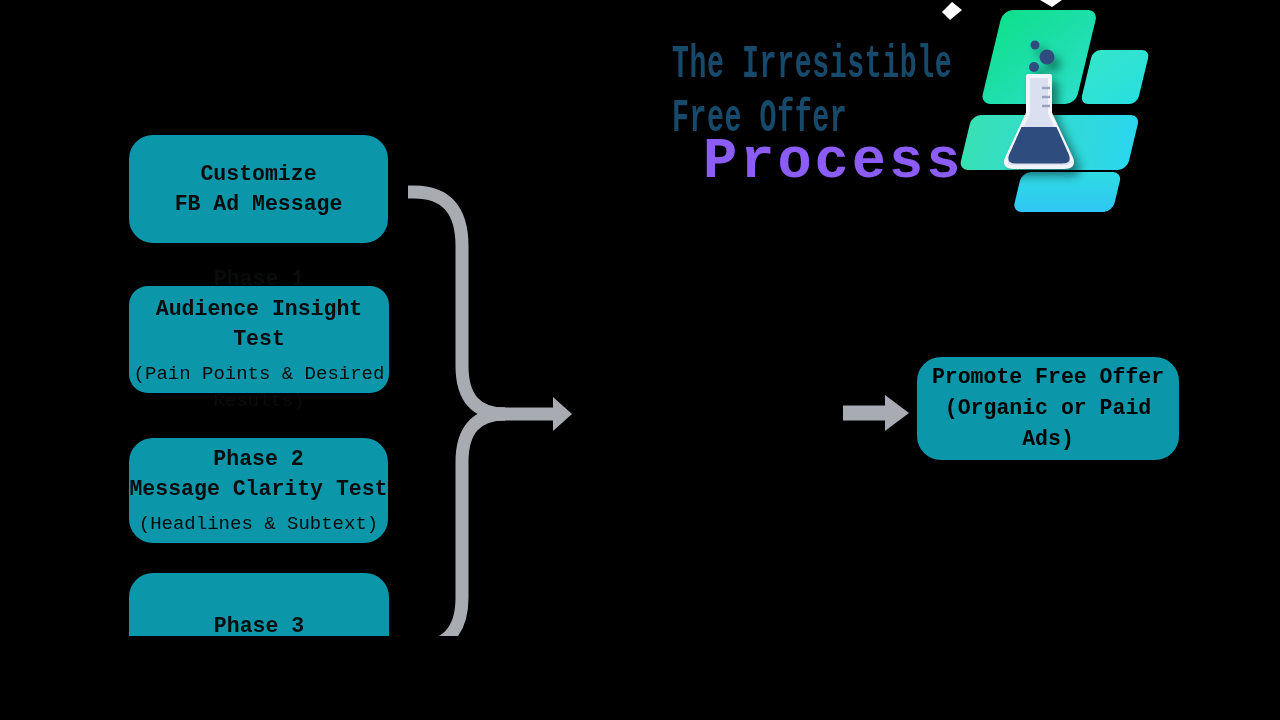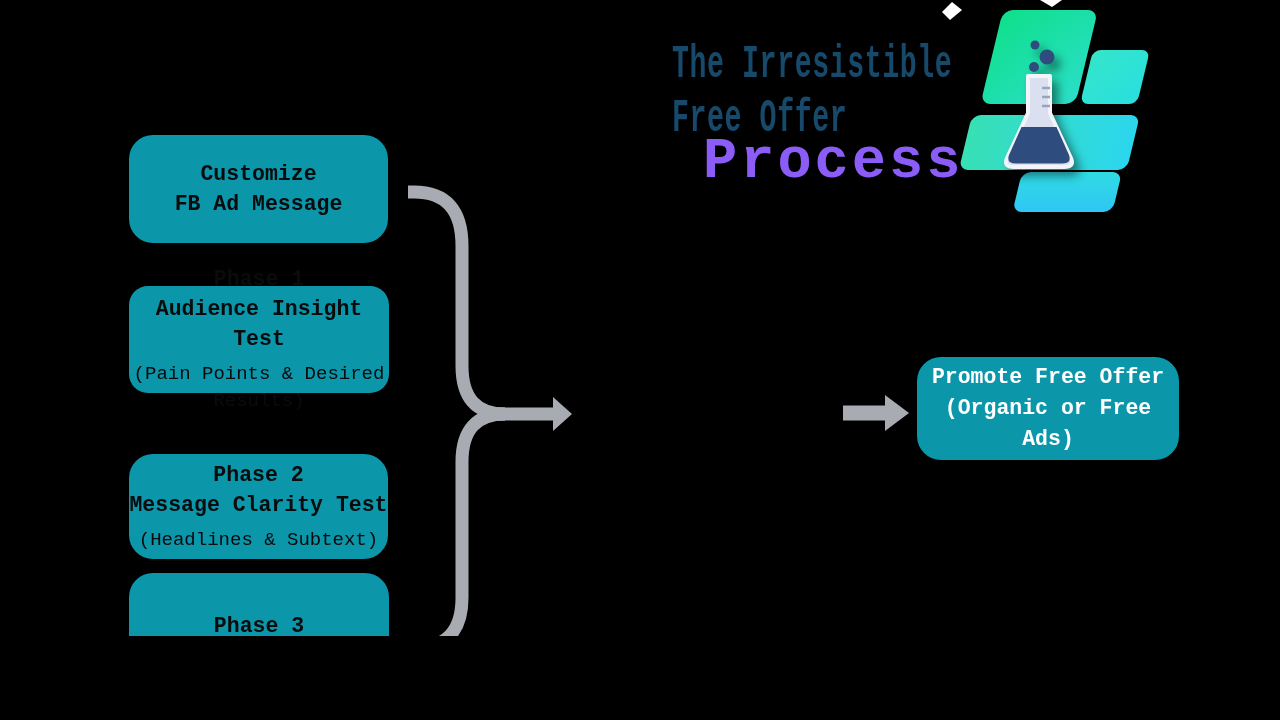--- a/index.html
+++ b/index.html
@@ -22,24 +22,24 @@
   
   .node{
     position:absolute;background:#0B96AA;border-radius:24px;
     display:flex;flex-direction:column;align-items:center;justify-content:center;
     text-align:center;color:#0A0B0C;
   }
   .node .main{font-size:21.5px;font-weight:700;line-height:30px;}
   .node .sub{font-size:19px;font-weight:400;line-height:27px;margin-top:7px;}
   .node-customize{left:129px;top:135px;width:259px;height:108px;}
   .node-phase1{left:129px;top:286px;width:260px;height:107px;border-radius:19px;}
-  .node-phase2{left:129px;top:454px;width:259px;height:105px;text-align:center;}
+  .node-phase2{left:129px;top:438px;width:259px;height:105px;text-align:center;}
   .node-phase3{left:129px;top:573px;width:260px;height:106px;}
   .node-build{left:573px;top:357px;width:260px;height:104px;}
-  .node-promote{left:917px;top:357px;width:262px;height:103px;color:#ffffff;}
+  .node-promote{left:917px;top:357px;width:262px;height:103px;color:#000000;}
   .node-promote .main{line-height:31px;}
   
   .connector-svg{position:absolute;left:0;top:0;width:1280px;height:720px;}
   .logo-svg{position:absolute;left:930px;top:0;width:270px;height:225px;}
   .flask{filter:drop-shadow(6px 7px 5px rgba(0,0,0,.45));}
 </style>
 </head>
 <body>
 
 <div class="stage">
@@ -122,16 +122,16 @@
     <div class="sub">(Headlines &amp; Subtext)</div>
   </div>
 
   <div class="node node-phase3">
     <div class="main">Phase 3</div>
   </div>
 
 
   <div class="node node-promote">
     <div class="main">Promote Free Offer</div>
-    <div class="main">(Organic or Free Ads)</div>
+    <div class="main">(Organic or Paid Ads)</div>
   </div>
 
 </div>
 
 </body></html>

